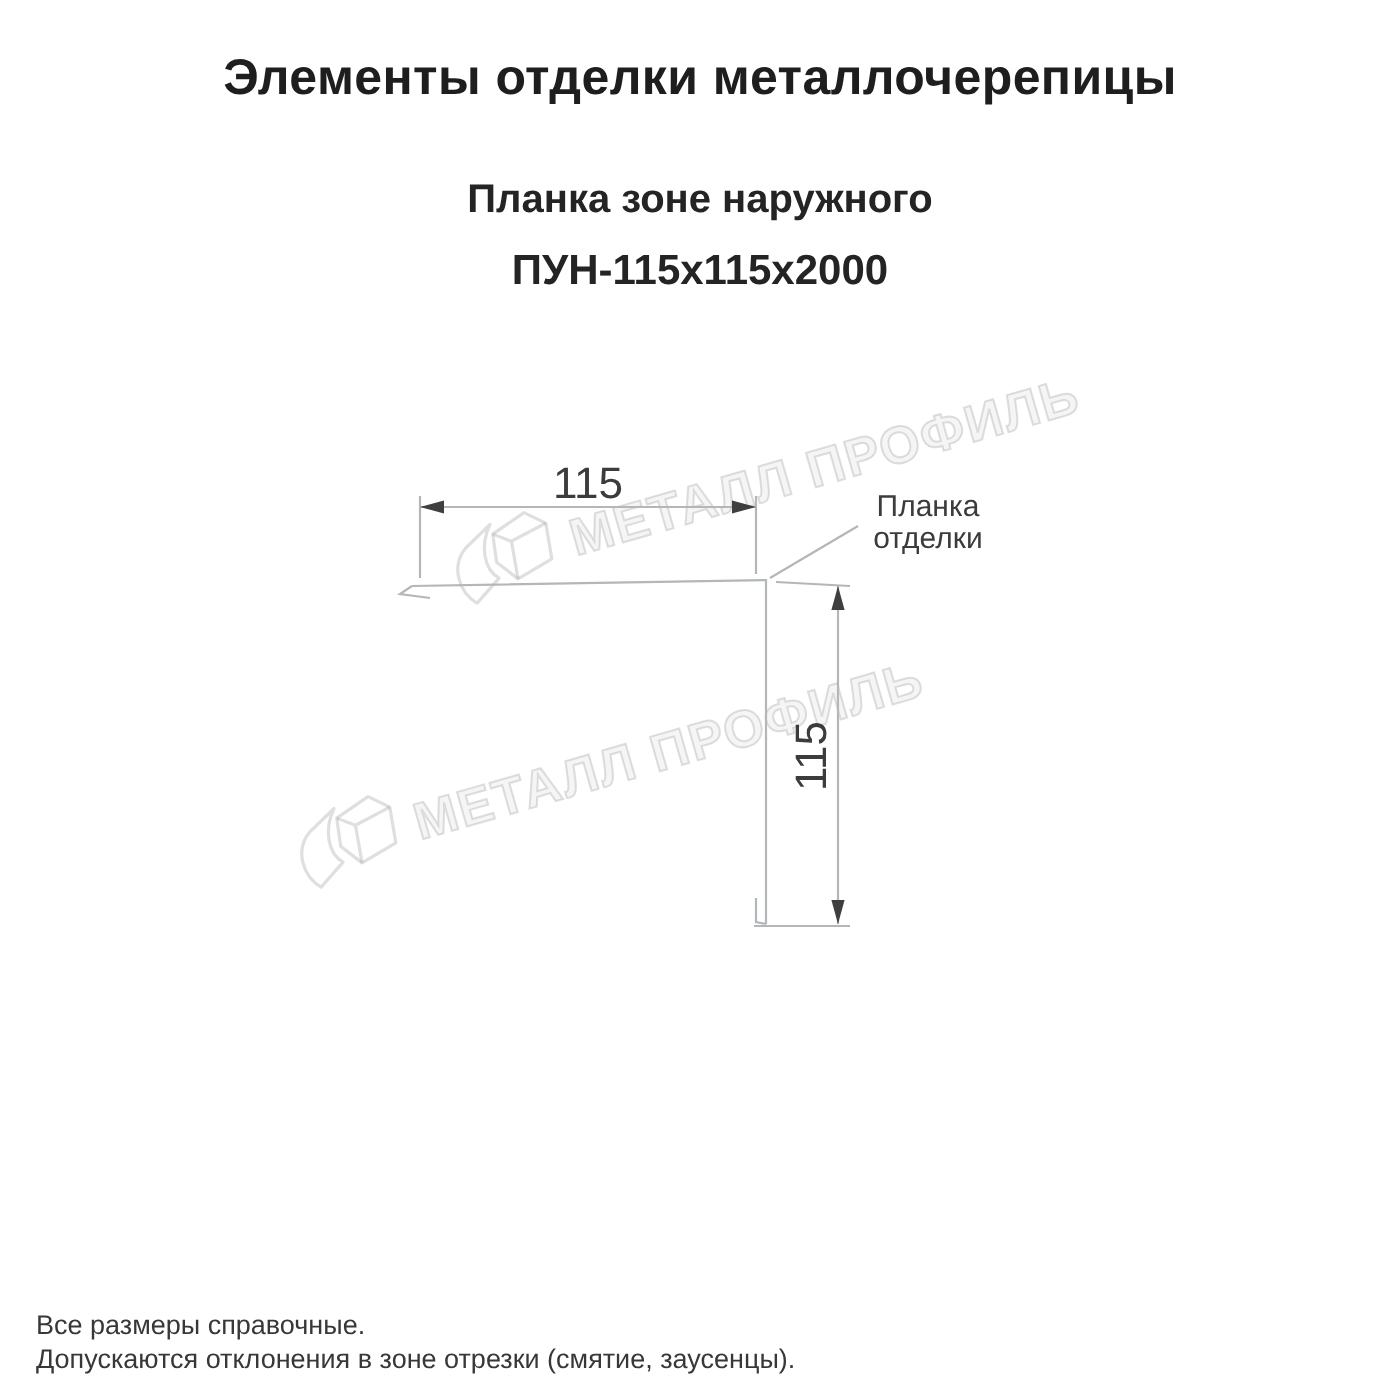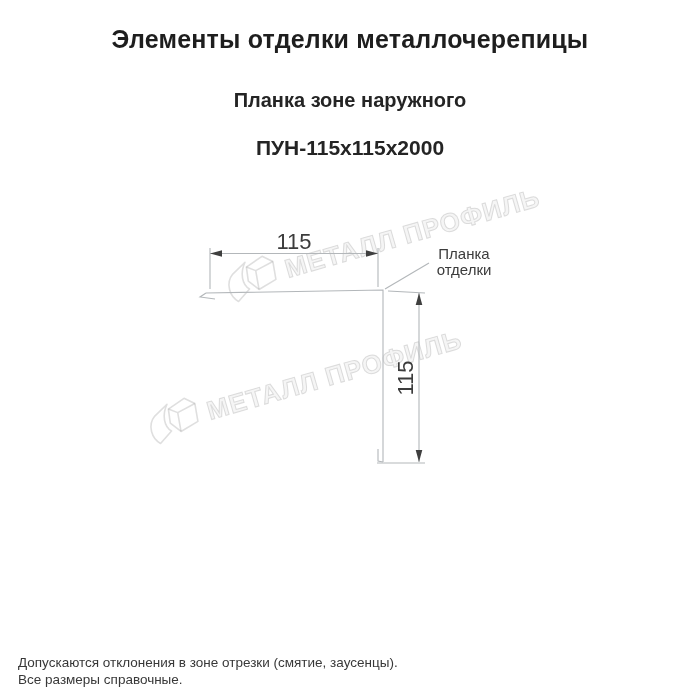--- a/index.html
+++ b/index.html
@@ -9,21 +9,21 @@
   }
   .title{
     position:absolute;left:0;top:8px;width:700px;text-align:center;
     font-size:25px;font-weight:bold;color:#1e1e1e;letter-spacing:0.2px;margin-top:17px;
   }
   .subtitle{
     position:absolute;left:0;top:89px;width:700px;text-align:center;
     font-size:20px;font-weight:bold;color:#242424;
   }
   .sku{
-    position:absolute;left:0;top:136px;width:700px;text-align:center;
+    position:absolute;left:0;top:124px;width:700px;text-align:center;
     font-size:21px;font-weight:bold;color:#242424;
   }
   
   .wm{
     position:absolute;display:flex;align-items:center;gap:6px;height:50px;
     transform:rotate(-16deg);transform-origin:0 50%;pointer-events:none;
   }
   .wm-upper{left:224px;top:262px;}
   .wm-lower{left:146px;top:404px;}
   .wm-text{
@@ -101,17 +101,17 @@
 
     <text x="413" y="378" text-anchor="middle" font-size="22" font-family="Liberation Sans, sans-serif" transform="rotate(-90 413 378)" fill="#3c3c3c">115</text>
   </svg>
 
   <div class="face-label">
     <span>Планка</span>
     <span>отделки</span>
   </div>
 
   <div class="footer">
+    <div>Все размеры справочные.</div>
     <div>Допускаются отклонения в зоне отрезки (смятие, заусенцы).</div>
-    <div>Все размеры справочные.</div>
   </div>
 
 </div>
 
 </body></html>

